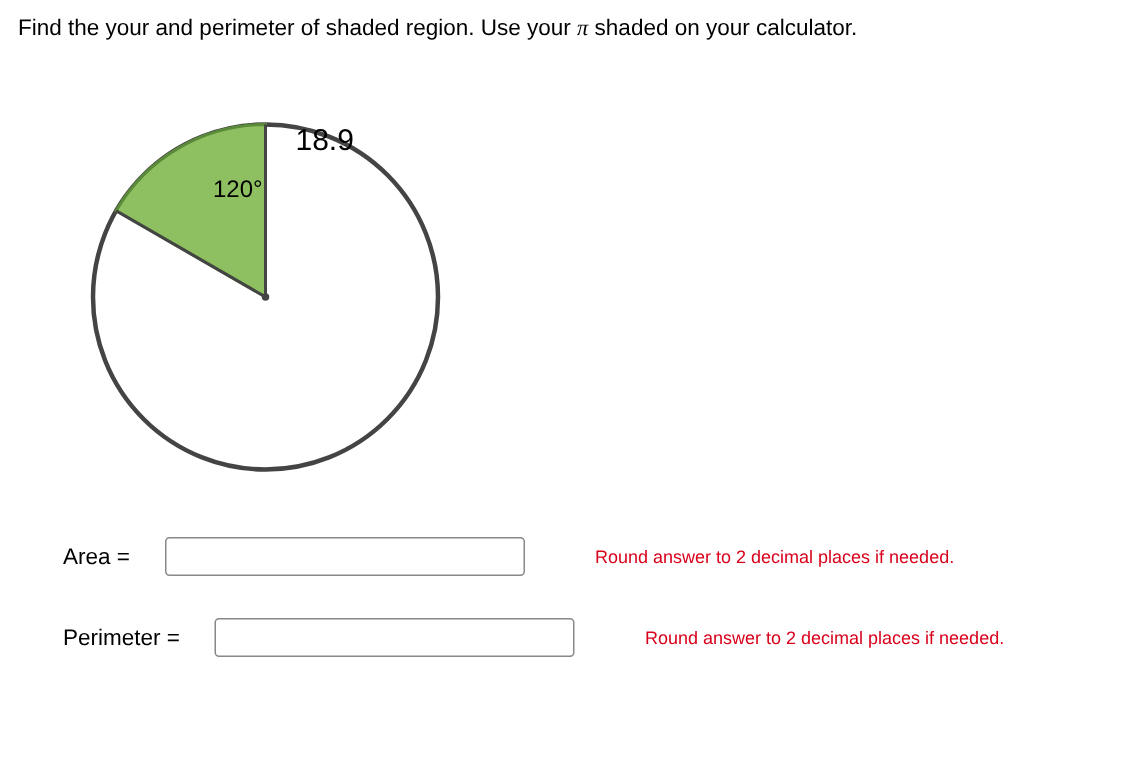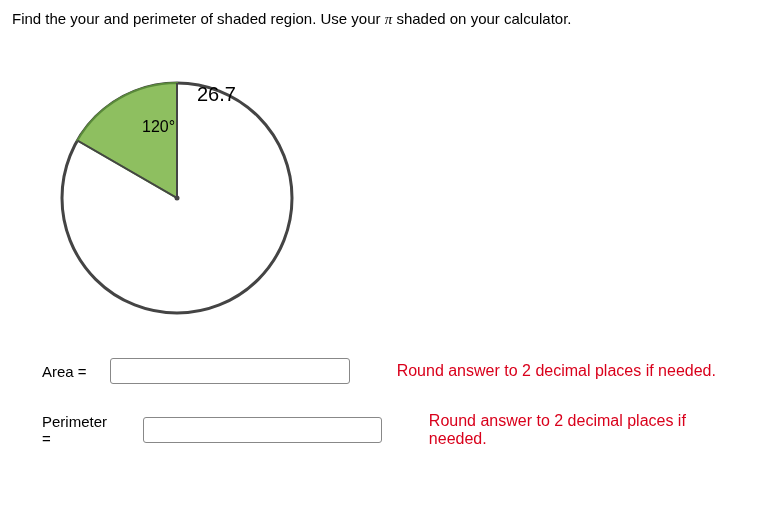--- a/index.html
+++ b/index.html
@@ -60,21 +60,21 @@
     border: 1px solid #888;
     border-radius: 3px;
     height: 24px;
     width: 230px;
     padding: 0 4px;
     font-size: 14px;
   }
   .hint {
     color: #d9001b;
     margin-left: 30px;
-    font-size: 16px;
+    font-size: 12px;
   }
 </style>
 </head>
 <body>
 
 <div class="question-text">
   <span>Find the your and perimeter of shaded region.  Use your </span><span class="pi">π</span><span> shaded on your calculator.</span>
 </div>
 
 <div class="diagram-area">
@@ -83,21 +83,21 @@
     <circle cx="130" cy="130" r="115" fill="#fff" stroke="#444" stroke-width="3"></circle>
 
     <path d="M130,130 L130,15 A115,115 0 0 0 30.4,72.5 Z" fill="#8ebf60" stroke="#5a8a3a" stroke-width="2"></path>
 
     <line x1="130" y1="130" x2="130" y2="15" stroke="#444" stroke-width="2"></line>
 
     <line x1="130" y1="130" x2="30.4" y2="72.5" stroke="#444" stroke-width="2"></line>
 
     <circle cx="130" cy="130" r="2.5" fill="#444"></circle>
   </svg>
-  <div class="radius-label">26.7</div>
+  <div class="radius-label">18.9</div>
   <div class="angle-label">120°</div>
 </div>
 
 <div class="answer-rows">
 
   <div class="answer-row">
     <span class="answer-label">Area =</span>
     <input type="text" class="answer-input" value="" style="">
     <span class="hint">Round answer to 2 decimal places if needed.</span>
   </div>

